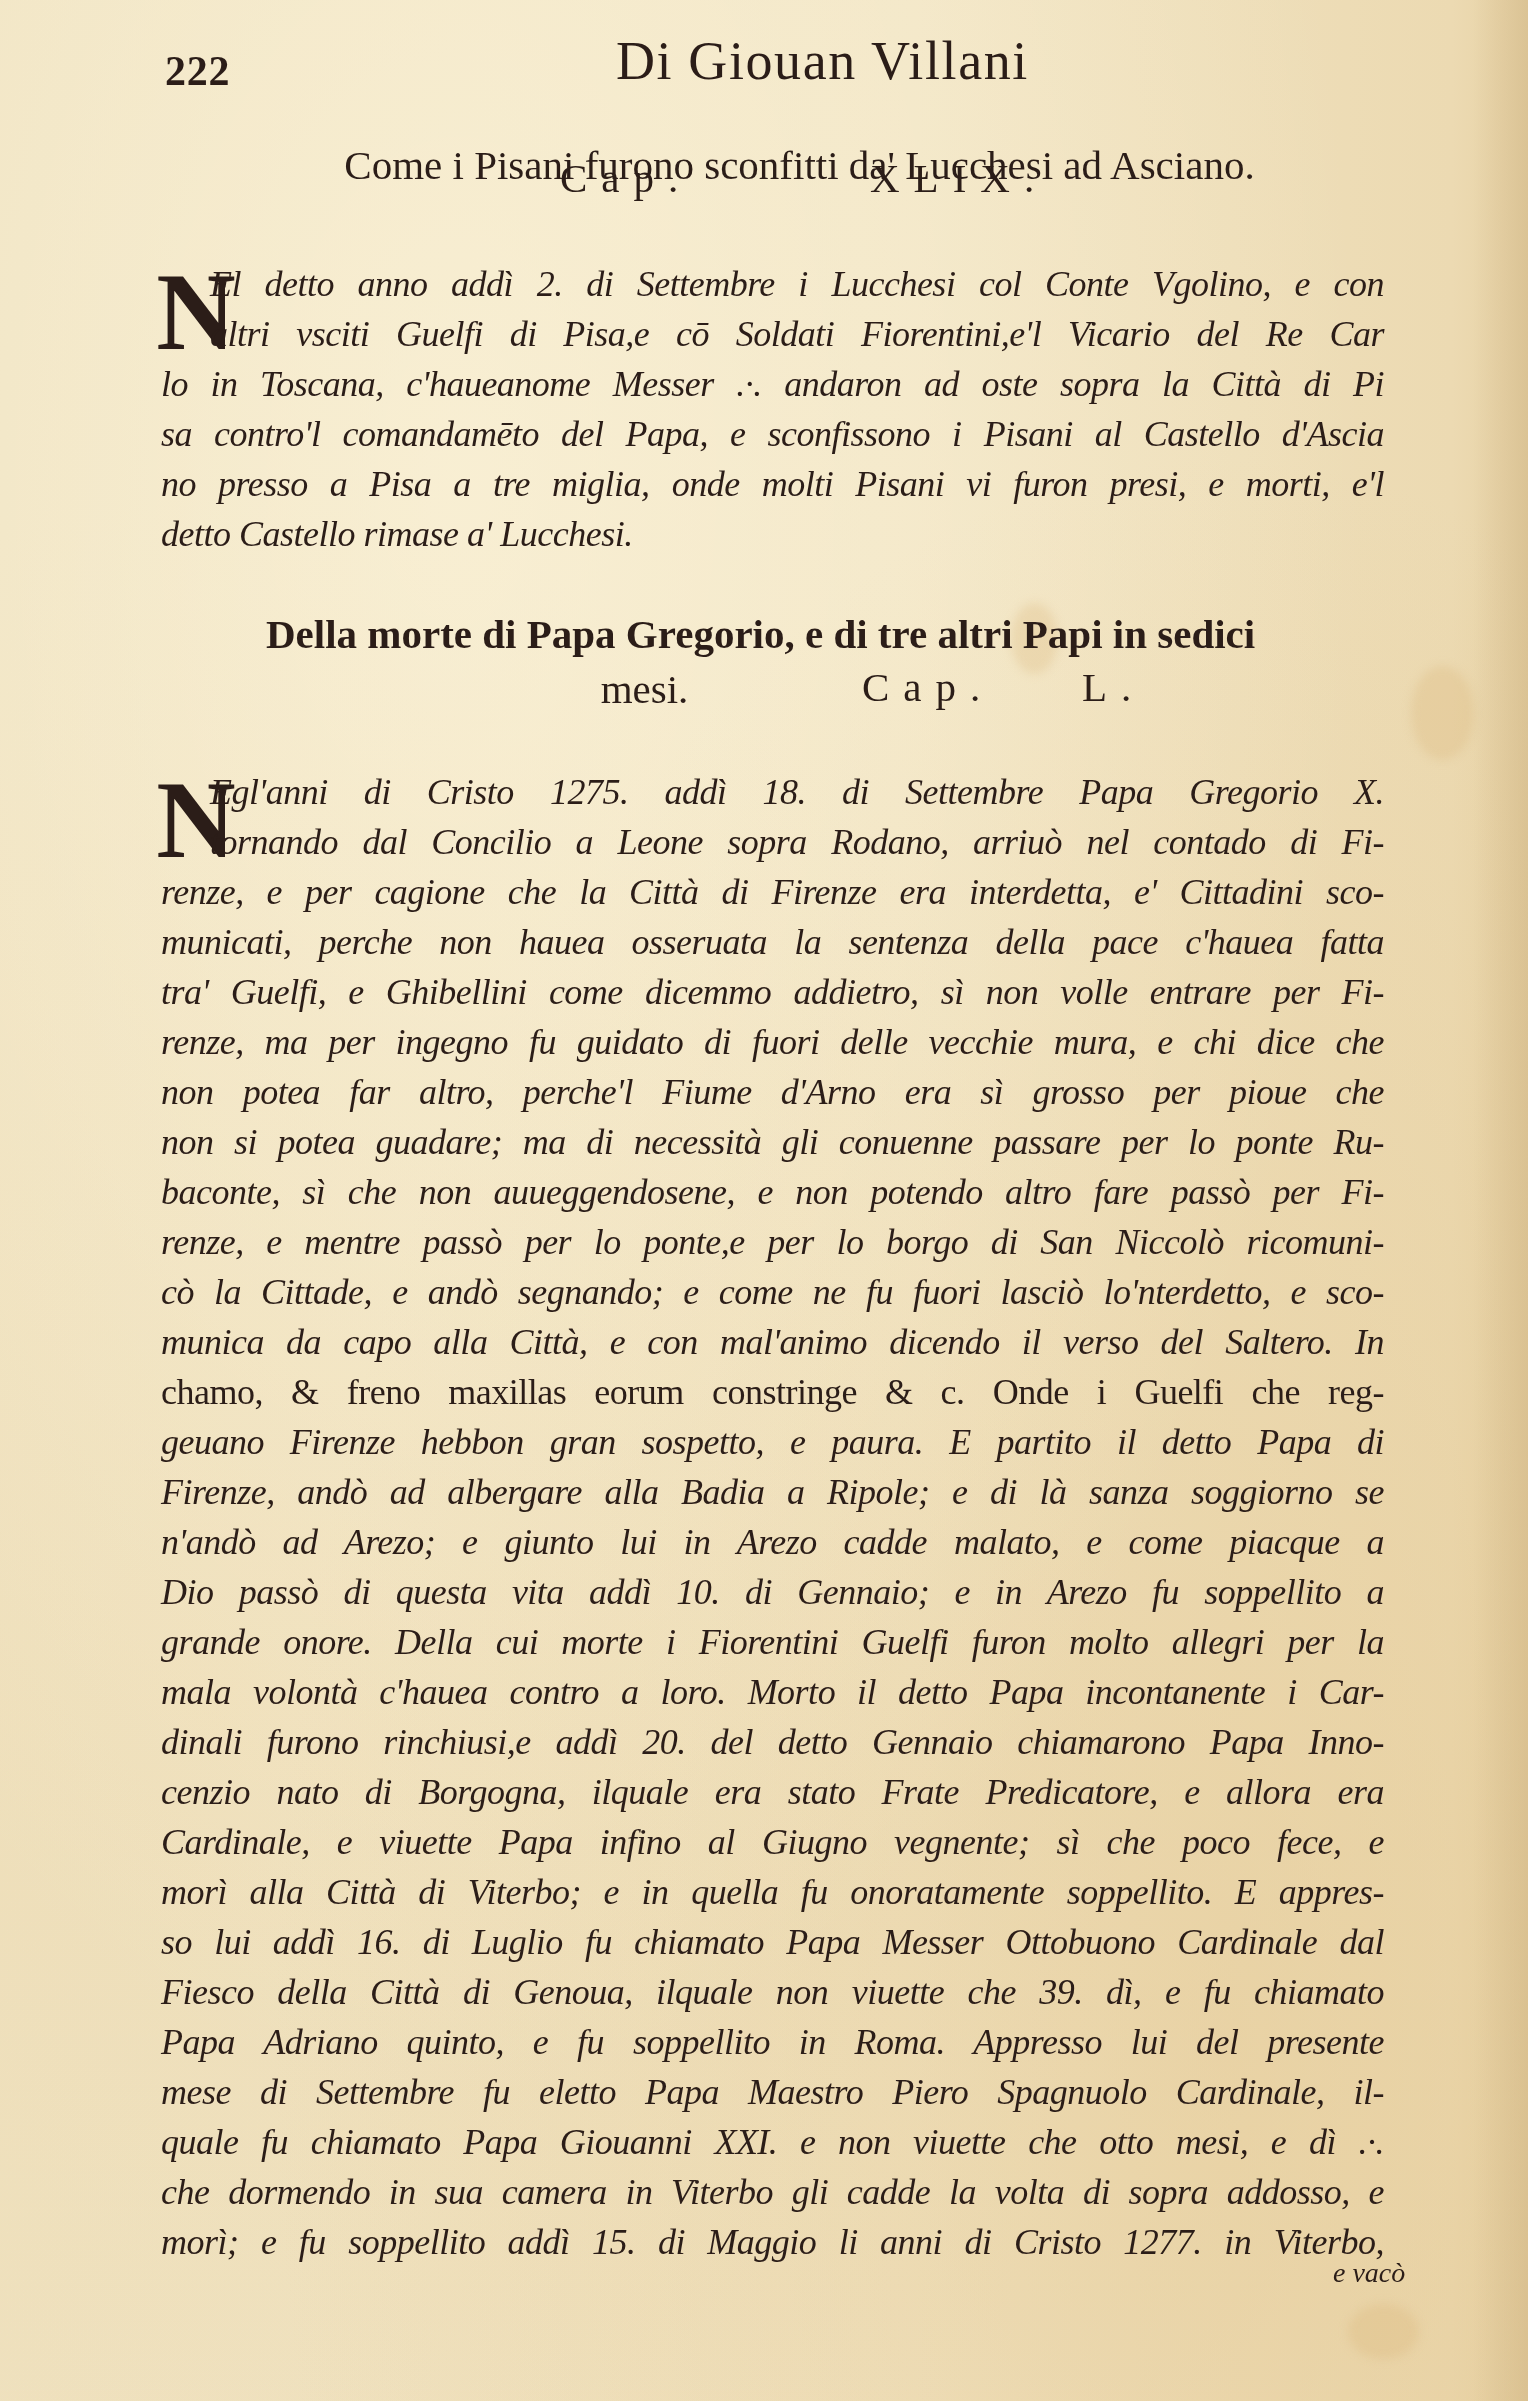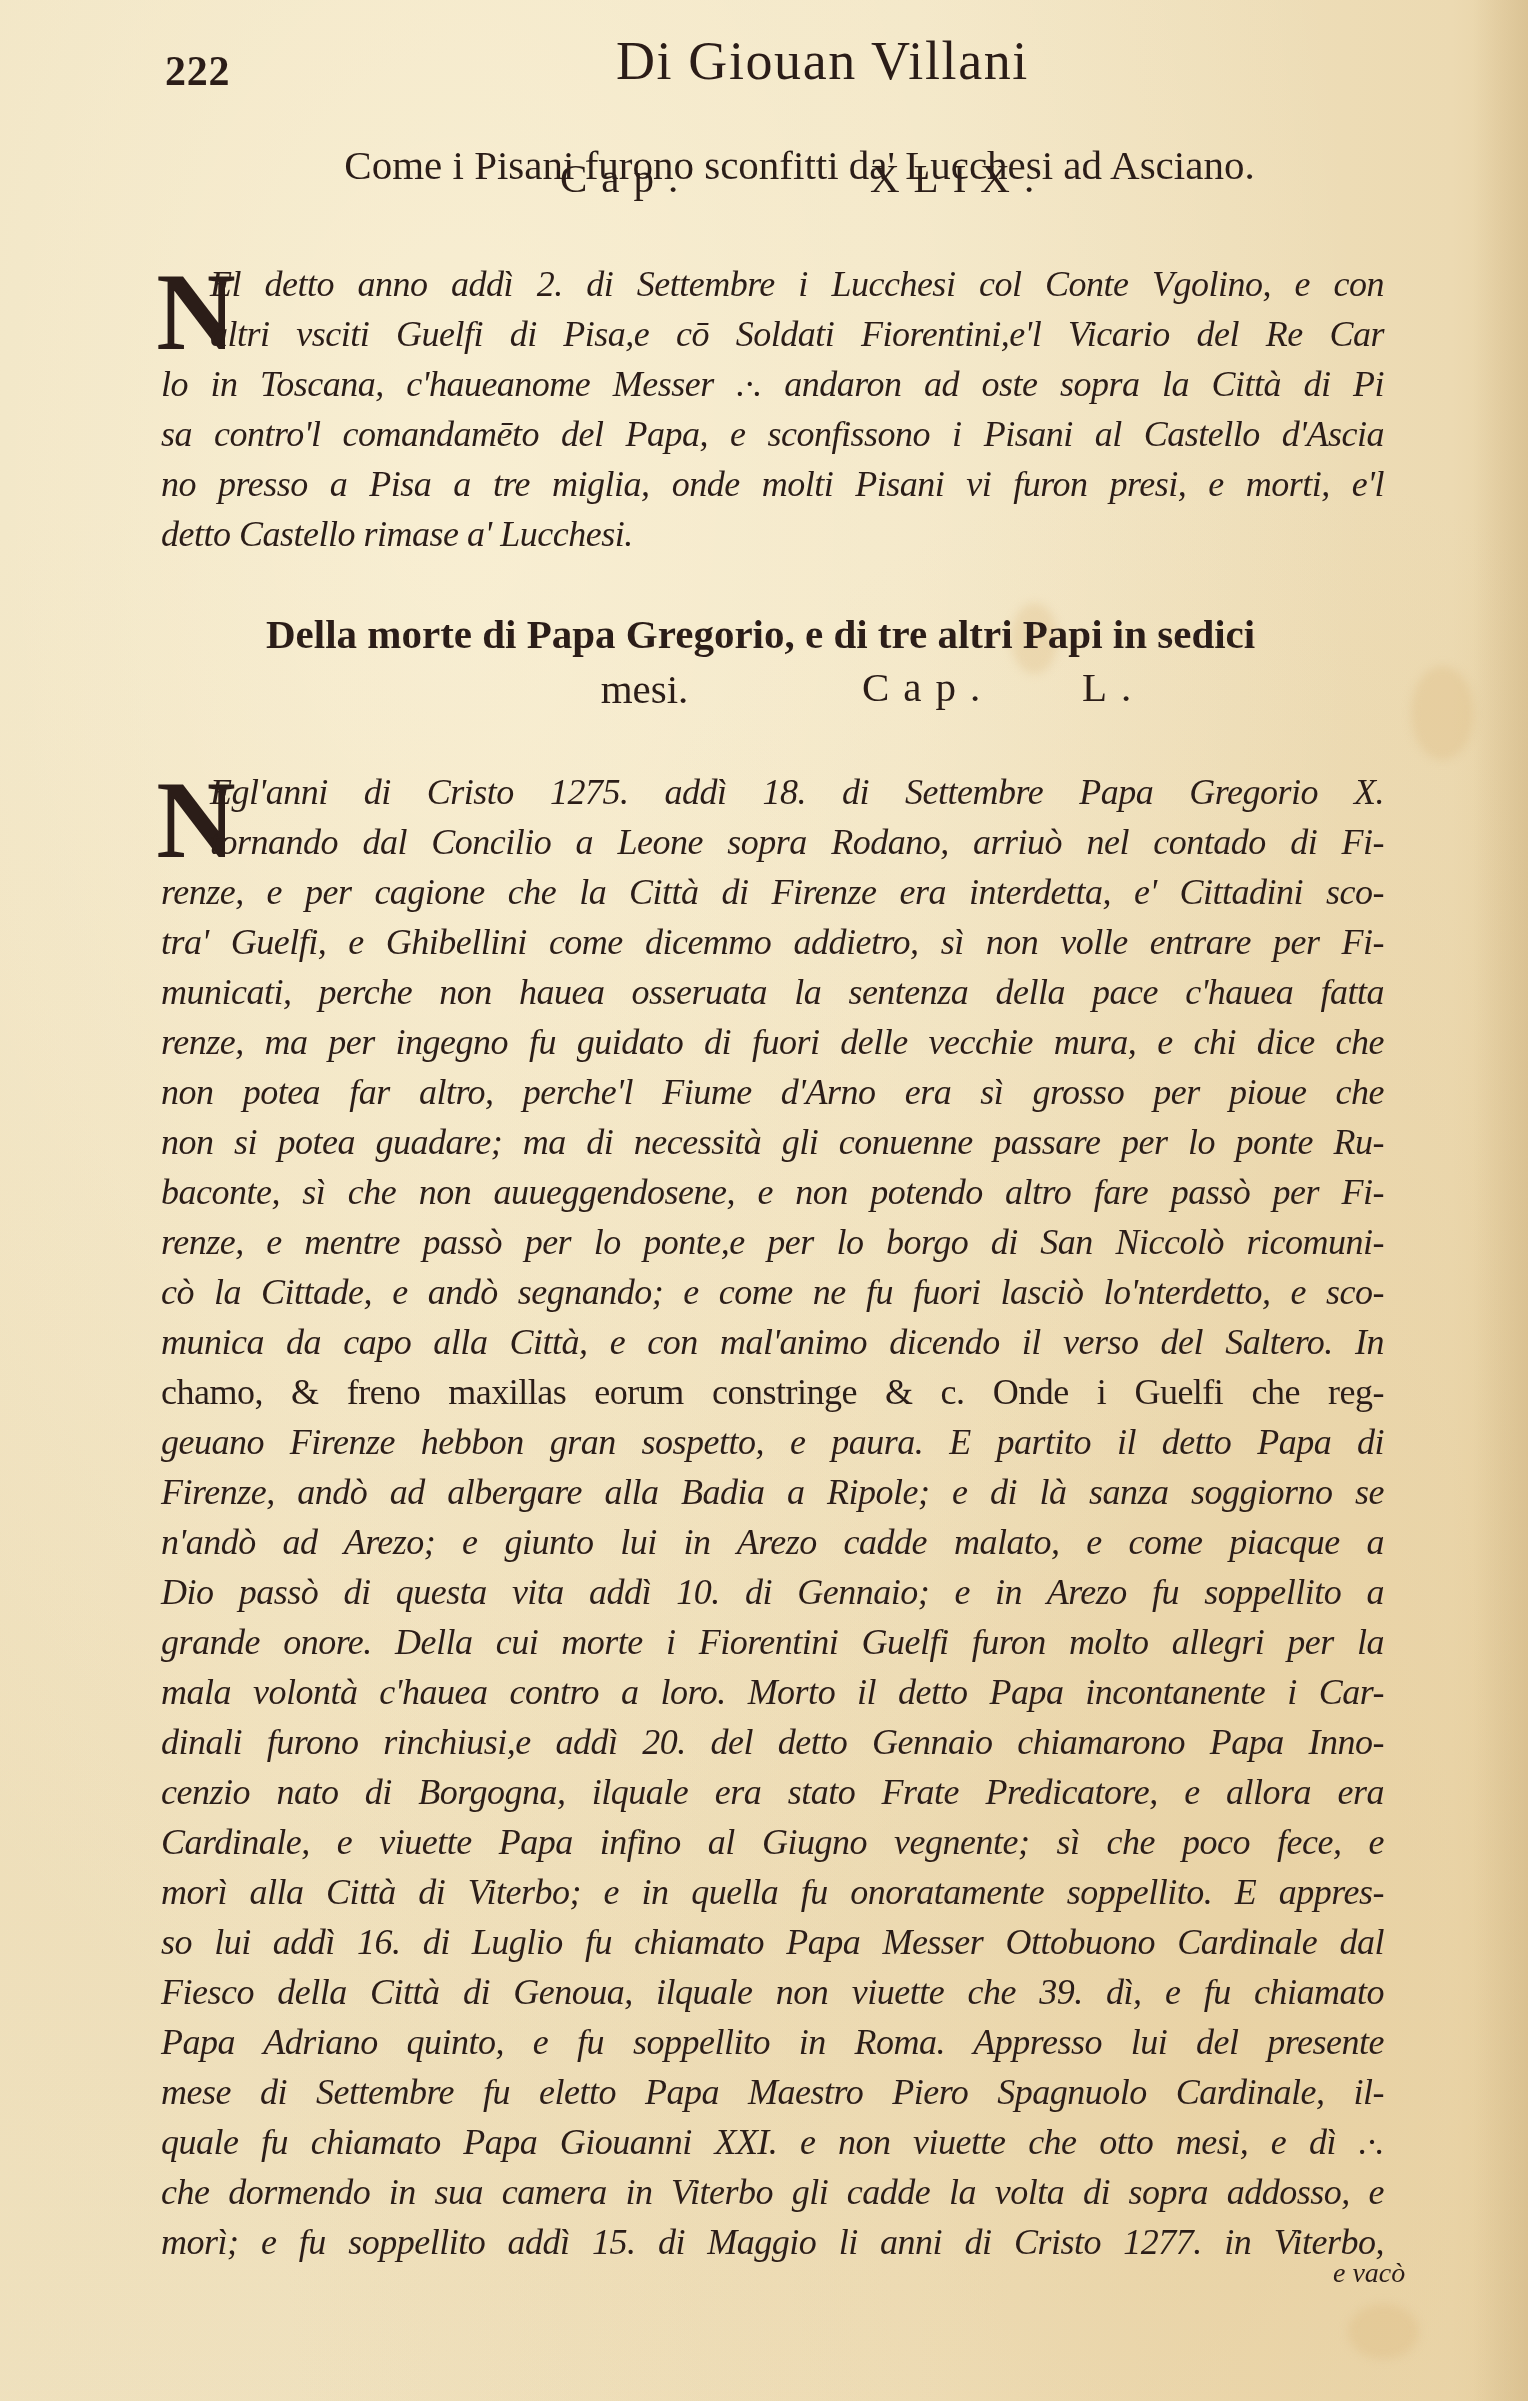--- a/index.html
+++ b/index.html
@@ -152,22 +152,22 @@
 <div class="chapter-title" style="top:608px;left:266px;width:1074px;text-align:left;font-weight:bold;">Della morte di Papa Gregorio, e di tre altri Papi in sedici</div>
 <div class="chapter-title" style="top:663px;left:566px;width:157px;text-align:center;">mesi.</div>
 <div class="cap-line" style="top:663px;left:862px;">Cap.</div>
 <div class="cap-line" style="top:663px;left:1082px;">L.</div>
 
 <div class="body-block" style="top:767px;">
   <span class="dropcap">N</span>
   <div class="line indent">Egl'anni di Cristo 1275. addì 18. di Settembre Papa Gregorio X.</div>
   <div class="line indent">tornando dal Concilio a Leone sopra Rodano, arriuò nel contado di Fi-</div>
   <div class="line">renze, e per cagione che la Città di Firenze era interdetta, e' Cittadini sco-</div>
+  <div class="line">municati, perche non hauea osseruata la sentenza della pace c'hauea fatta</div>
   <div class="line">tra' Guelfi, e Ghibellini come dicemmo addietro, sì non volle entrare per Fi-</div>
-  <div class="line">municati, perche non hauea osseruata la sentenza della pace c'hauea fatta</div>
   <div class="line">renze, ma per ingegno fu guidato di fuori delle vecchie mura, e chi dice che</div>
   <div class="line">non potea far altro, perche'l Fiume d'Arno era sì grosso per pioue che</div>
   <div class="line">non si potea guadare; ma di necessità gli conuenne passare per lo ponte Ru-</div>
   <div class="line">baconte, sì che non auueggendosene, e non potendo altro fare passò per Fi-</div>
   <div class="line">renze, e mentre passò per lo ponte,e per lo borgo di San Niccolò ricomuni-</div>
   <div class="line">cò la Cittade, e andò segnando; e come ne fu fuori lasciò lo'nterdetto, e sco-</div>
   <div class="line">munica da capo alla Città, e con mal'animo dicendo il verso del Saltero. In</div>
   <div class="line roman">chamo, &amp; freno maxillas eorum constringe &amp; c. Onde i Guelfi che reg-</div>
   <div class="line">geuano Firenze hebbon gran sospetto, e paura. E partito il detto Papa di</div>
   <div class="line">Firenze, andò ad albergare alla Badia a Ripole; e di là sanza soggiorno se</div>

